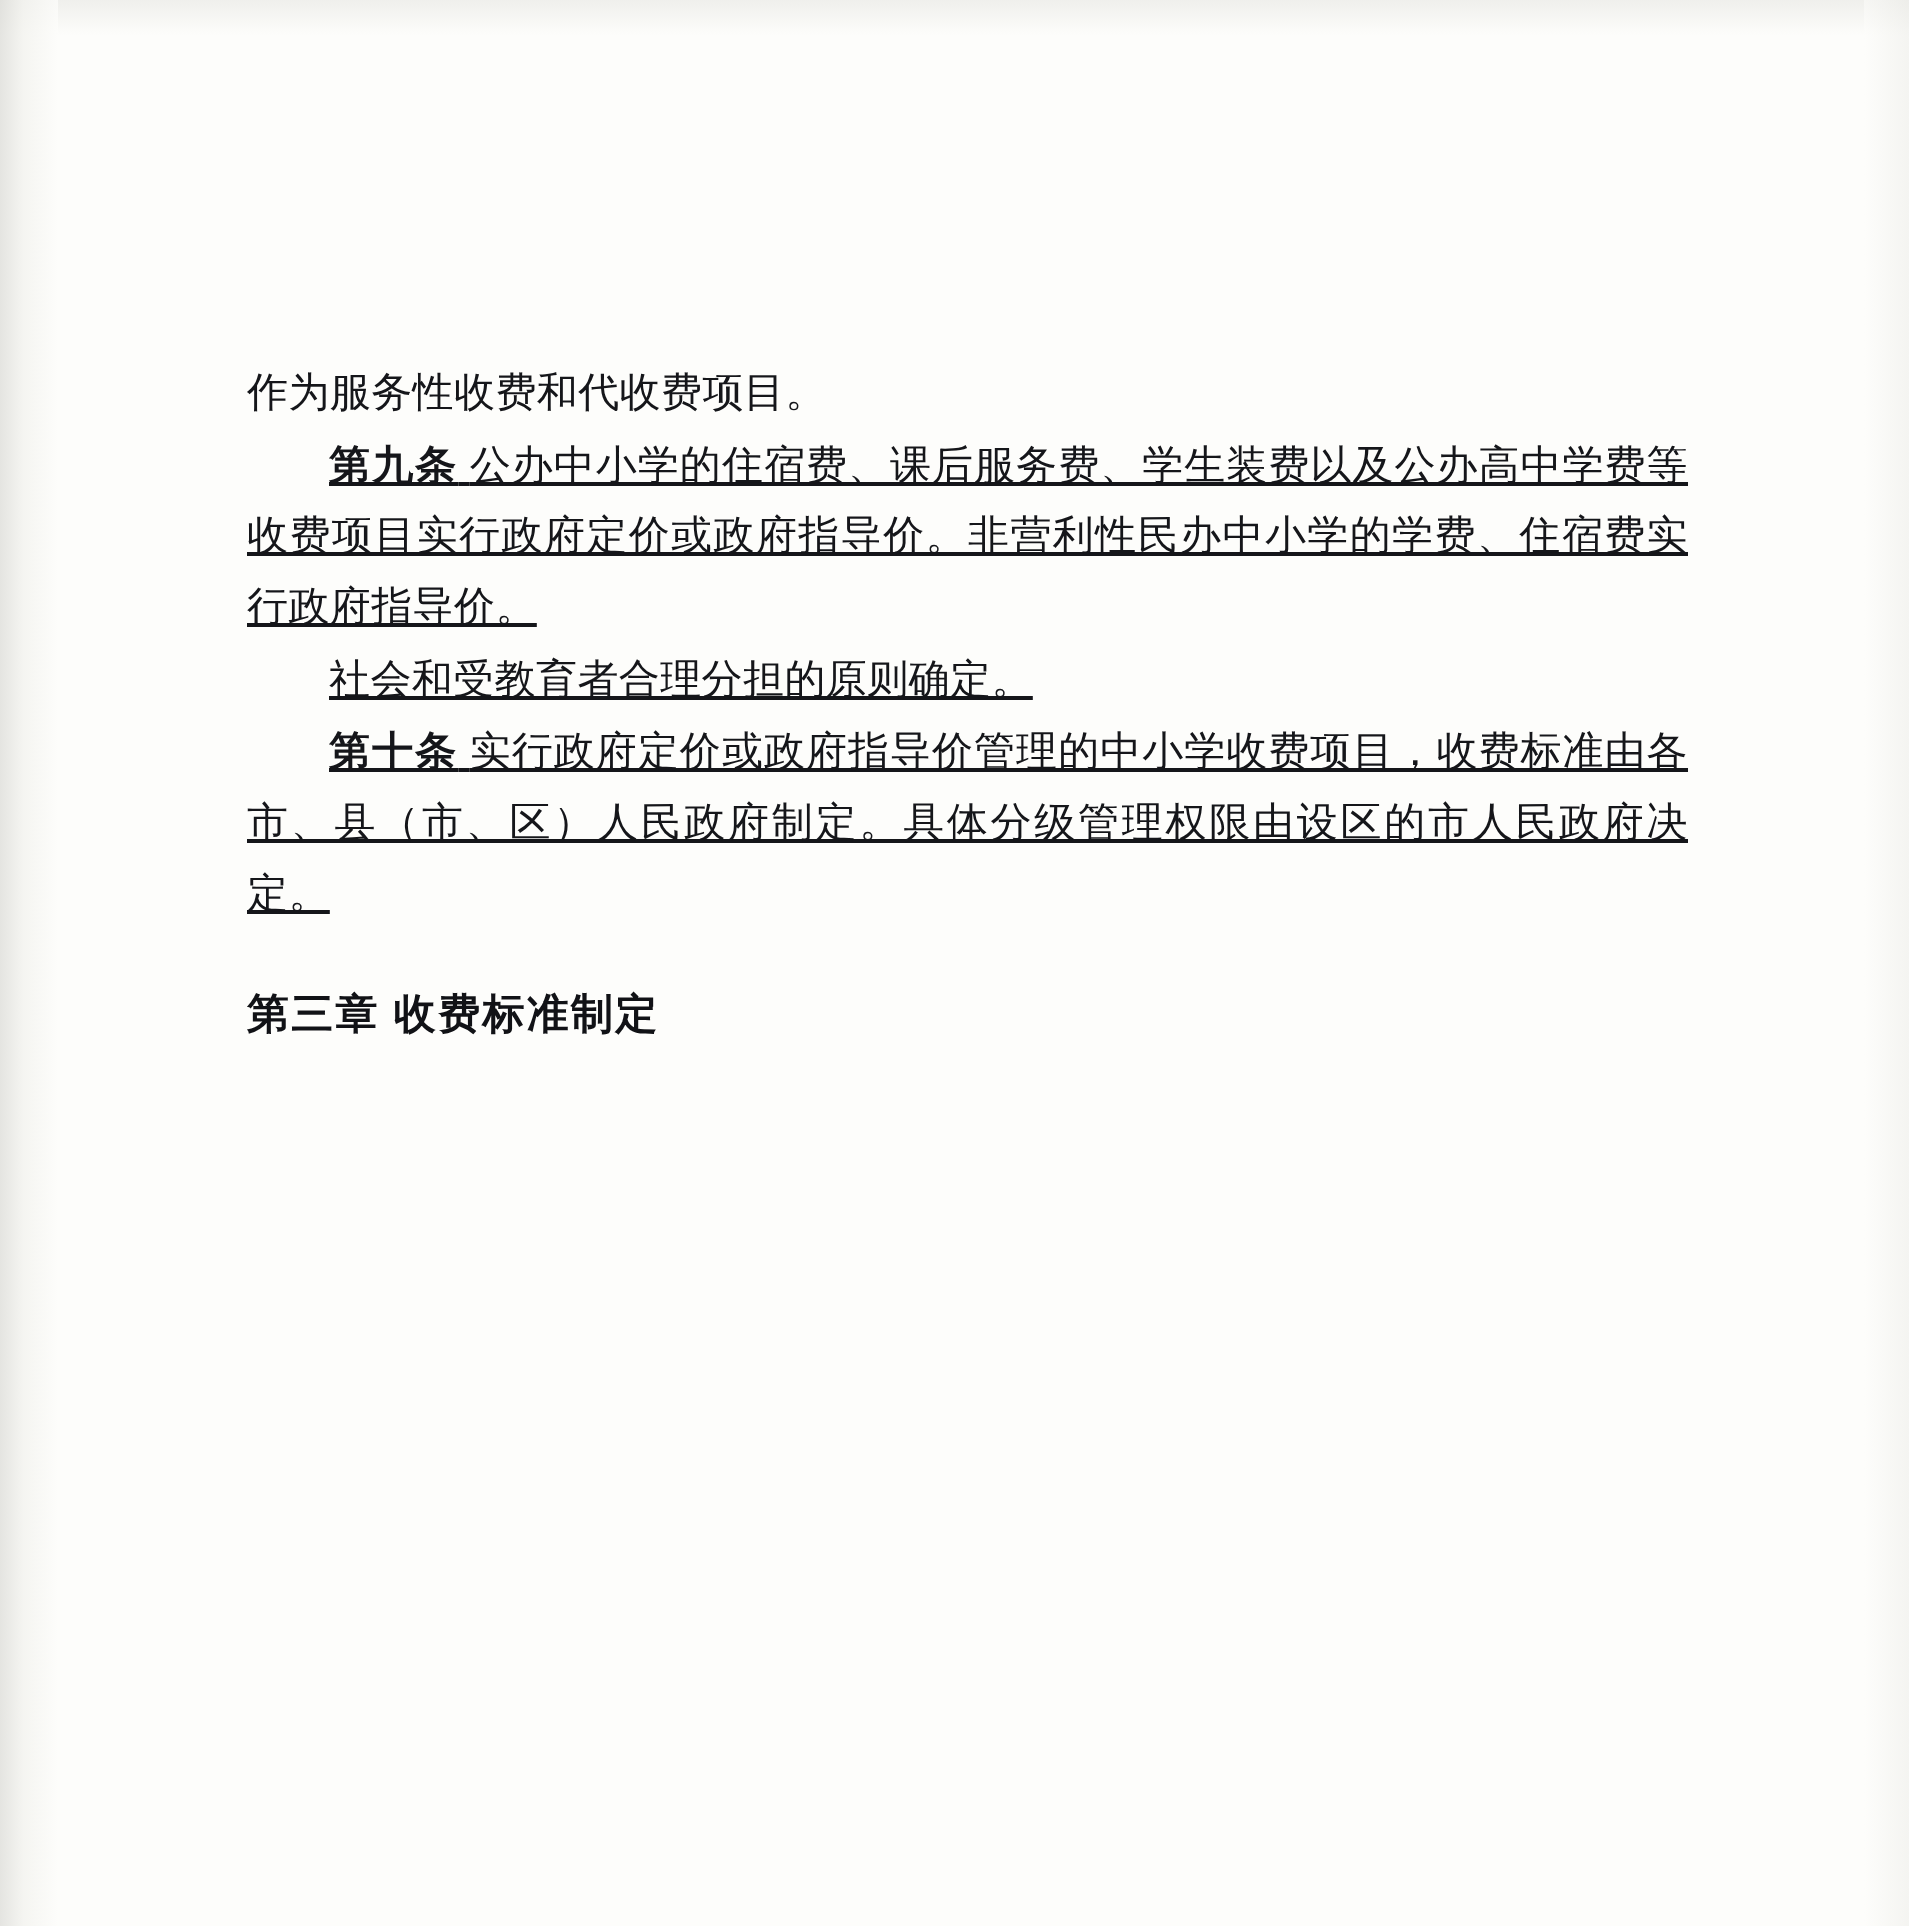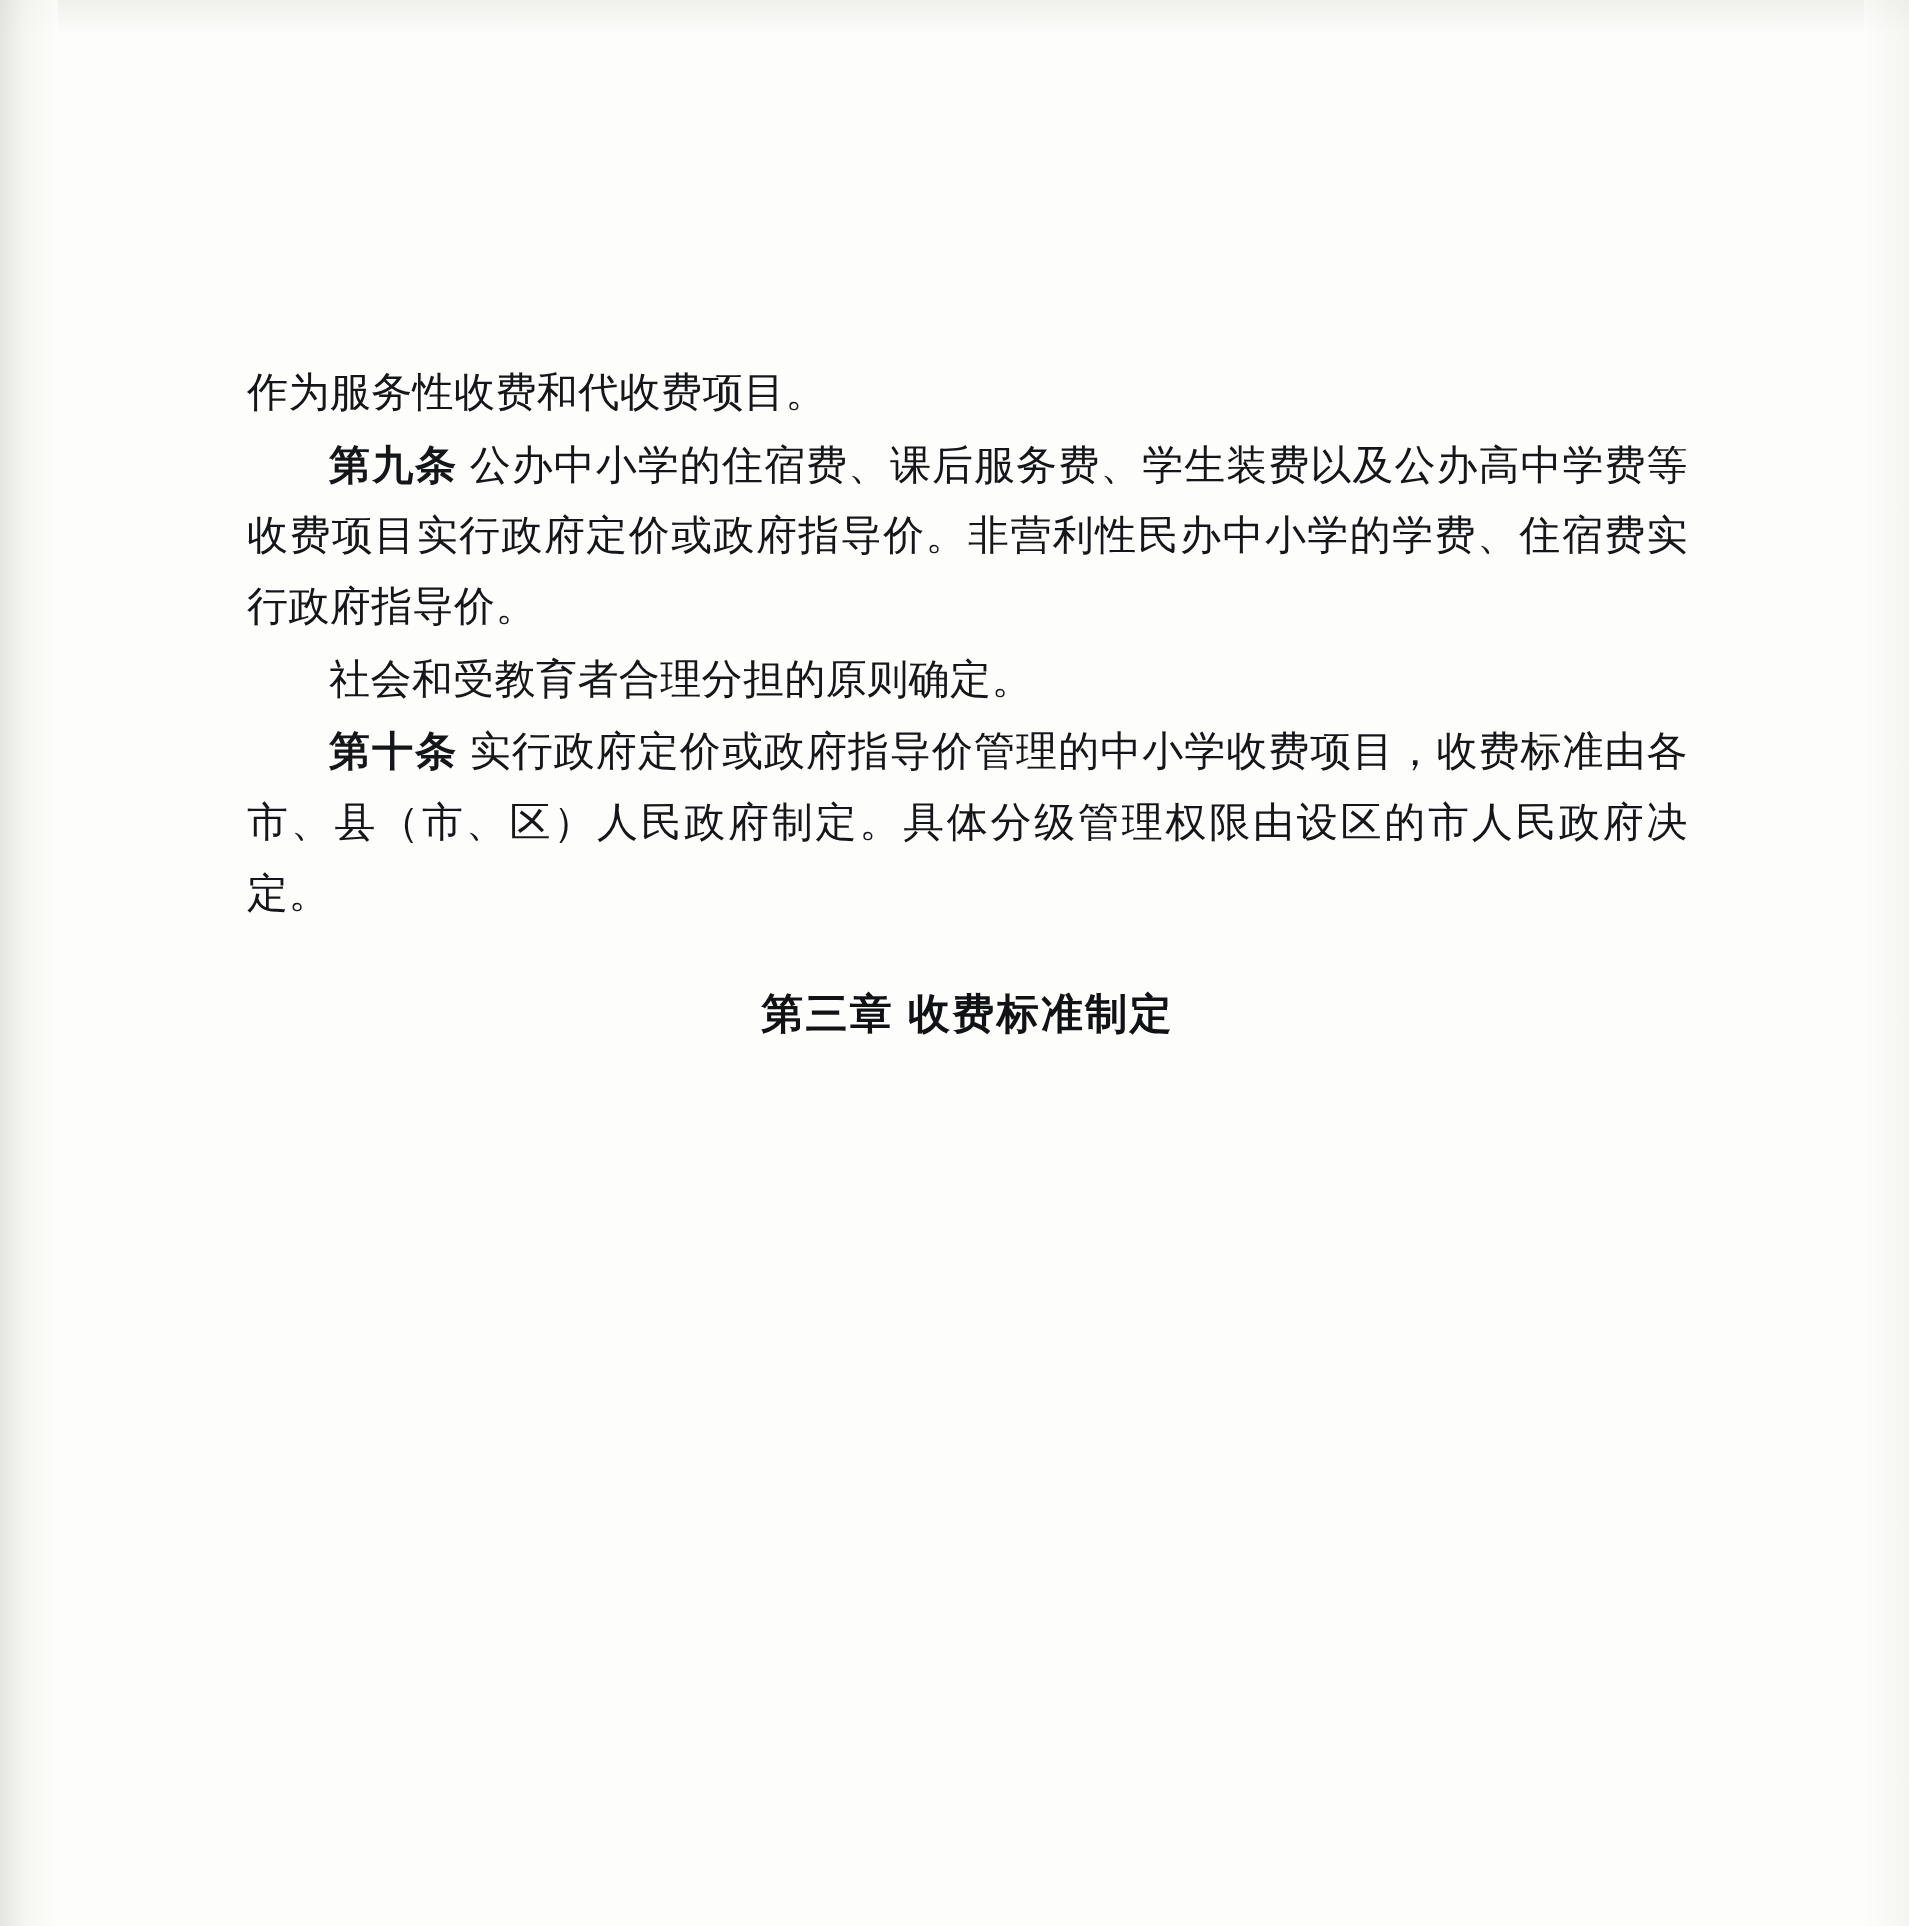--- a/index.html
+++ b/index.html
@@ -55,29 +55,30 @@
     line-height: 1.72;
     color: #15161a;
     text-align: justify;
     text-justify: inter-ideograph;
     margin: 0 0 2.3px 0;
     letter-spacing: 0.4px;
     font-family: "Liberation Serif", "DejaVu Serif", serif;
   }
   .indent {
     text-indent: 2em;
+    text-decoration: underline;
   }
   .para .art {
     font-weight: bold;
     letter-spacing: 1.5px;
   }
   .chapter-heading {
     font-size: 42px;
     font-weight: bold;
-    text-align: center;
+    text-align: left;
     color: #111216;
     margin: 58px 0 58px 0;
     letter-spacing: 2.3px;
     font-family: "Liberation Sans", sans-serif;
   }
 </style>
 </head>
 <body>
 
 <div class="page">

